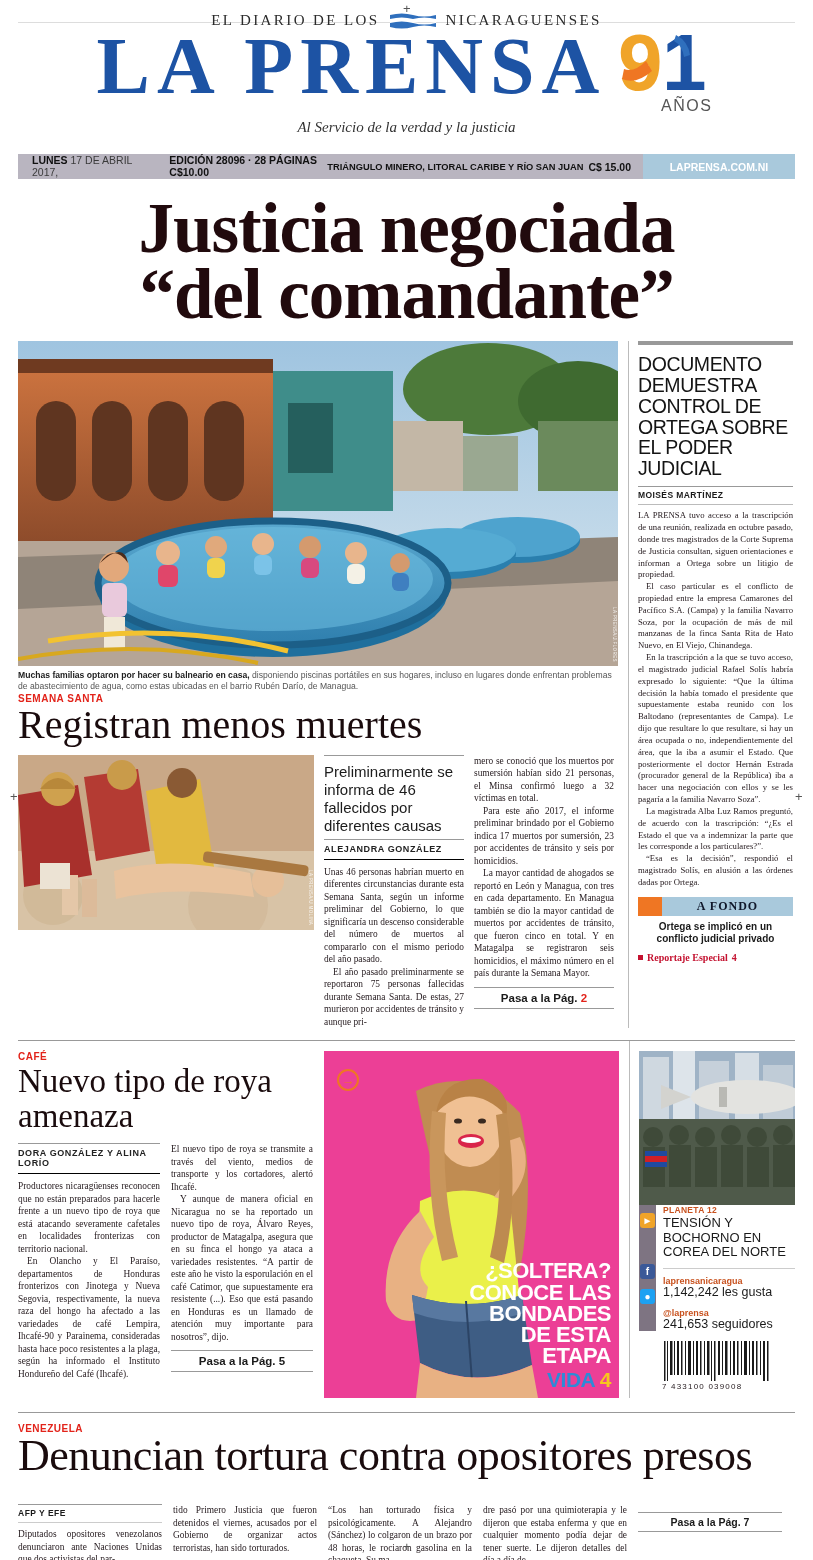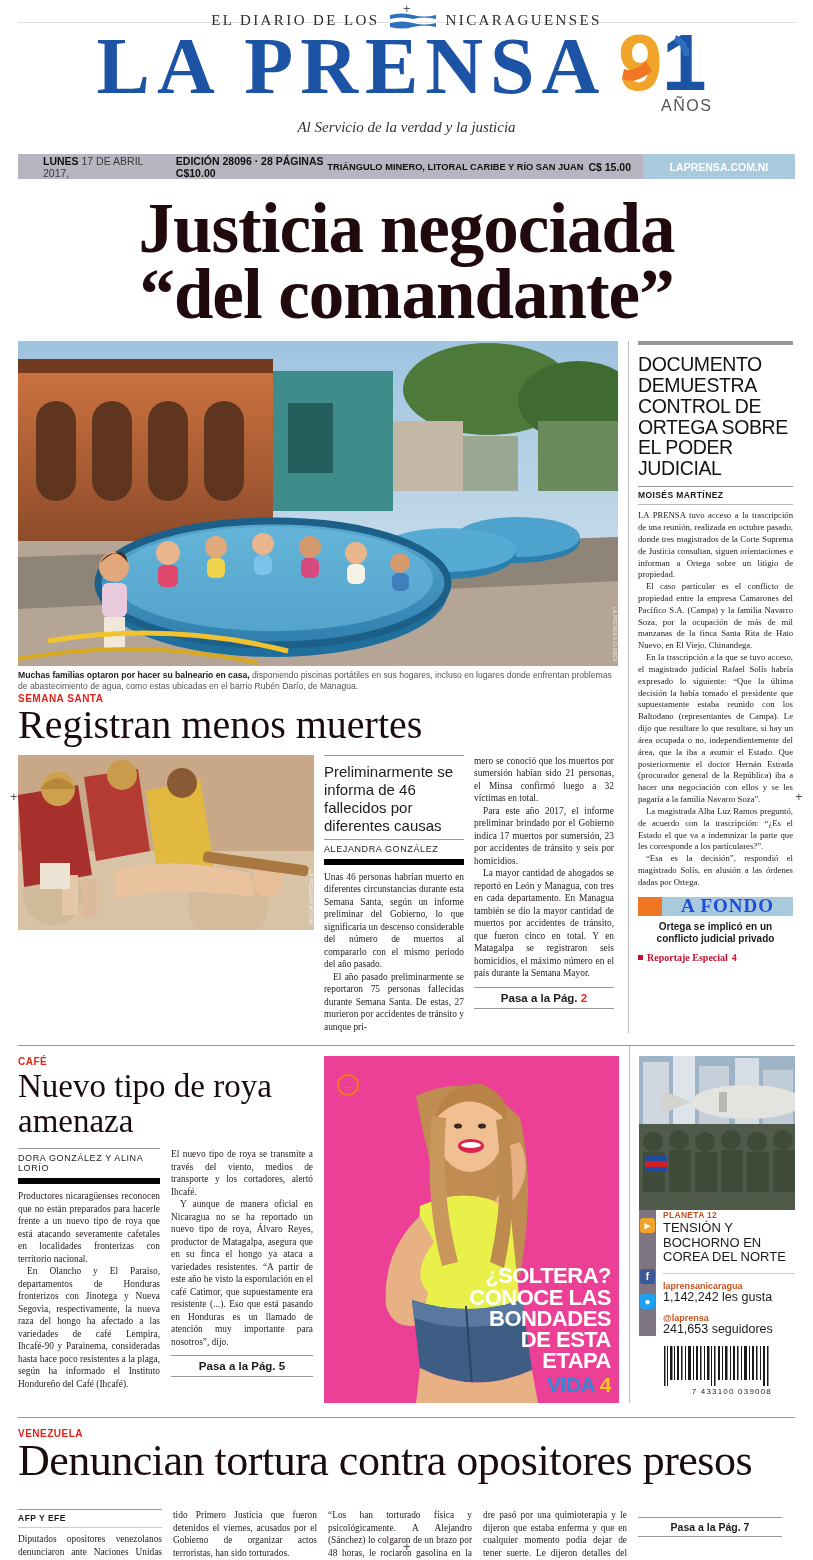--- a/index.html
+++ b/index.html
@@ -35,21 +35,21 @@
   }
   .anniv { position: relative; width: 100px; height: 90px; margin-left: 4px; }
   .anniv-label { font-family: "Liberation Sans", sans-serif; font-size: 16px; letter-spacing: 1.5px; color: #555; text-align: right; margin-top: -6px; padding-right: 4px; }
   .mast-slogan {
     font-family: "Liberation Serif", serif;
     font-style: italic; font-size: 15px; color: #333; margin-top: 2px;
   }
 
   
   .infobar { display: flex; height: 25px; margin: 12px 18px 0; font-size: 10.5px; }
-  .infobar-left { background: #b9b5c0; flex: 1; display: flex; align-items: center; gap: 30px; padding-left: 25px; color: #111; }
+  .infobar-left { background: #b9b5c0; flex: 1; display: flex; align-items: flex-start; gap: 30px; padding-left: 14px; color: #111; }
   .infobar-mid { background: #b9b5c0; display: flex; align-items: center; padding-right: 12px; color: #111; }
   .infobar-right { background: #a9c9dc; width: 152px; display: flex; align-items: center; justify-content: center; color: #fff; font-weight: 700; font-size: 10.5px; }
   .ib-bold { font-weight: 700; }
   .ib-norm { font-weight: 400; color: #3a3a3a; }
 
   
   .main-hl {
     font-family: "Liberation Serif", serif;
     font-weight: 700;
     font-size: 71px;
@@ -73,44 +73,44 @@
     color: #fff; opacity: .85; font-family: "Liberation Sans", sans-serif;
   }
 
   .cap { font-size: 8.6px; line-height: 1.32; color: #222; padding-top: 4px; }
   .cap b { font-weight: 700; }
   .cap .light { color: #555; }
 
   .kicker { color: #e2231a; font-weight: 700; font-size: 10px; letter-spacing: .5px; margin-top: 0; }
   .sec-hl { font-family: "Liberation Serif", serif; font-size: 40px; line-height: 1.02; color: #1a0b0d; margin-top: 1px; }
 
-  .byline { font-size: 9px; font-weight: 400; letter-spacing: .6px; color: #222;
-            border-top: 1px solid #999; border-bottom: 6px solid #000000; padding: 4px 0 5px; margin-top: 4px; }
+  .byline { font-size: 9px; font-weight: 700; letter-spacing: .6px; color: #222;
+            border-top: 1px solid #999; border-bottom: 1px solid #000000; padding: 4px 0 5px; margin-top: 4px; }
   .body-txt { font-family: "Liberation Serif", serif; font-size: 9.4px; line-height: 1.33; text-align: justify; color: #2a2024; }
   .body-txt p { text-indent: 9px; }
   .body-txt p:first-child { text-indent: 0; }
 
   .deck { font-size: 15px; line-height: 1.2; color: #1c1c1c; border-top: 1px solid #999; padding-top: 7px; }
 
   .jump { text-align: center; font-weight: 700; font-size: 11.5px; border-top: 1px solid #999; border-bottom: 1px solid #999;
           padding: 4px 0; margin-top: 7px; }
   .jump .pg { color: #e2231a; }
 
   
   .side-hl { font-size: 19.5px; line-height: 1.07; letter-spacing: -0.4px; color: #141414; font-weight: 400; }
   .side-byline { font-size: 8.5px; font-weight: 700; letter-spacing: .4px; border-top: 1px solid #999; border-bottom: 1px solid #bbb;
                  padding: 3px 0 4px; margin: 7px 0 5px; }
   .side-body { font-family: "Liberation Serif", serif; font-size: 8.7px; line-height: 1.36; text-align: justify; color: #2a2024; }
   .side-body p { text-indent: 8px; }
   .side-body p:first-child { text-indent: 0; }
 
   .afondo { display: flex; align-items: stretch; height: 19px; margin-top: 8px; }
   .afondo-sq { width: 24px; background: #ef7623; }
-  .afondo-bar { flex: 1; background: #a9c9dc; color: #1d4ed8; font-family: "Liberation Serif", serif; font-weight: 700;
-                font-size: 19px; letter-spacing: 1px; display: flex; align-items: center; justify-content: center; }
+  .afondo-bar { flex: 1; background: #a9c9dc; color: #0f172a; font-family: "Liberation Serif", serif; font-weight: 700;
+                font-size: 12px; letter-spacing: 1px; display: flex; align-items: center; justify-content: center; }
   .afondo-sub { font-size: 10px; line-height: 1.25; font-weight: 700; text-align: center; margin-top: 5px; color: #1a1a1a; }
   .afondo-link { font-family: "Liberation Serif", serif; font-weight: 700; font-size: 10px; color: #c41230; margin-top: 6px;
                  display: flex; align-items: center; gap: 4px; }
   .sq-red { width: 5px; height: 5px; background: #c41230; display: inline-block; }
 
   
   .rule-thick { border-top: 1px solid #999; margin: 12px 18px 0; }
   .lower { display: flex; margin: 0 18px; gap: 10px; }
   .low-left { width: 296px; padding-top: 10px; }
   .low-mid { width: 295px; padding-top: 10px; }
@@ -135,21 +135,21 @@
   .rail-body { flex: 1; padding-left: 7px; }
   .soc-ico { width: 15px; height: 15px; border-radius: 3px; display: flex; align-items: center; justify-content: center;
              color: #fff; font-weight: 700; font-size: 10px; margin: 0 1px; }
   .planeta-k { color: #c8521f; font-weight: 700; font-size: 8.5px; letter-spacing: .3px; }
   .planeta-t { font-size: 13px; line-height: 1.12; color: #1a1a1a; margin-top: 1px; }
   .soc-name { color: #c8521f; font-weight: 700; font-size: 9px; }
   .soc-count { font-size: 12.5px; color: #1a1a1a; margin-top: -1px; }
   .hr-light { border-top: 1px solid #ccc; margin: 8px 0 7px; }
 
   .barcode { margin: 10px auto 0; width: 110px; }
-  .bc-num { font-family: "Liberation Sans", sans-serif; font-size: 8px; letter-spacing: 1.2px; text-align: right; margin-top: 1px; color: #2a2024; }
+  .bc-num { font-family: "Liberation Sans", sans-serif; font-size: 8px; letter-spacing: 1.2px; text-align: left; margin-top: 1px; color: #2a2024; }
 
   
   .ven { margin: 0 18px; padding-top: 10px; border-top: 1px solid #999; margin-top: 14px; }
   .ven-hl { font-family: "Liberation Serif", serif; font-size: 44px; line-height: 1.0; color: #1a0b0d; margin-top: 0px; letter-spacing: -0.5px; }
   .ven-cols { display: flex; gap: 11px; margin-top: 26px; }
   .ven-col { width: 144px; }
   .ven-by { font-size: 8.5px; font-weight: 700; letter-spacing: .5px; border-top: 1px solid #999; border-bottom: 1px solid #ccc;
             padding: 3px 0 4px; margin-bottom: 5px; }
   .ven-jump { text-align: center; font-weight: 700; font-size: 10.5px; border-top: 1px solid #999; border-bottom: 1px solid #999;
               padding: 3px 0; margin-top: 8px; }

